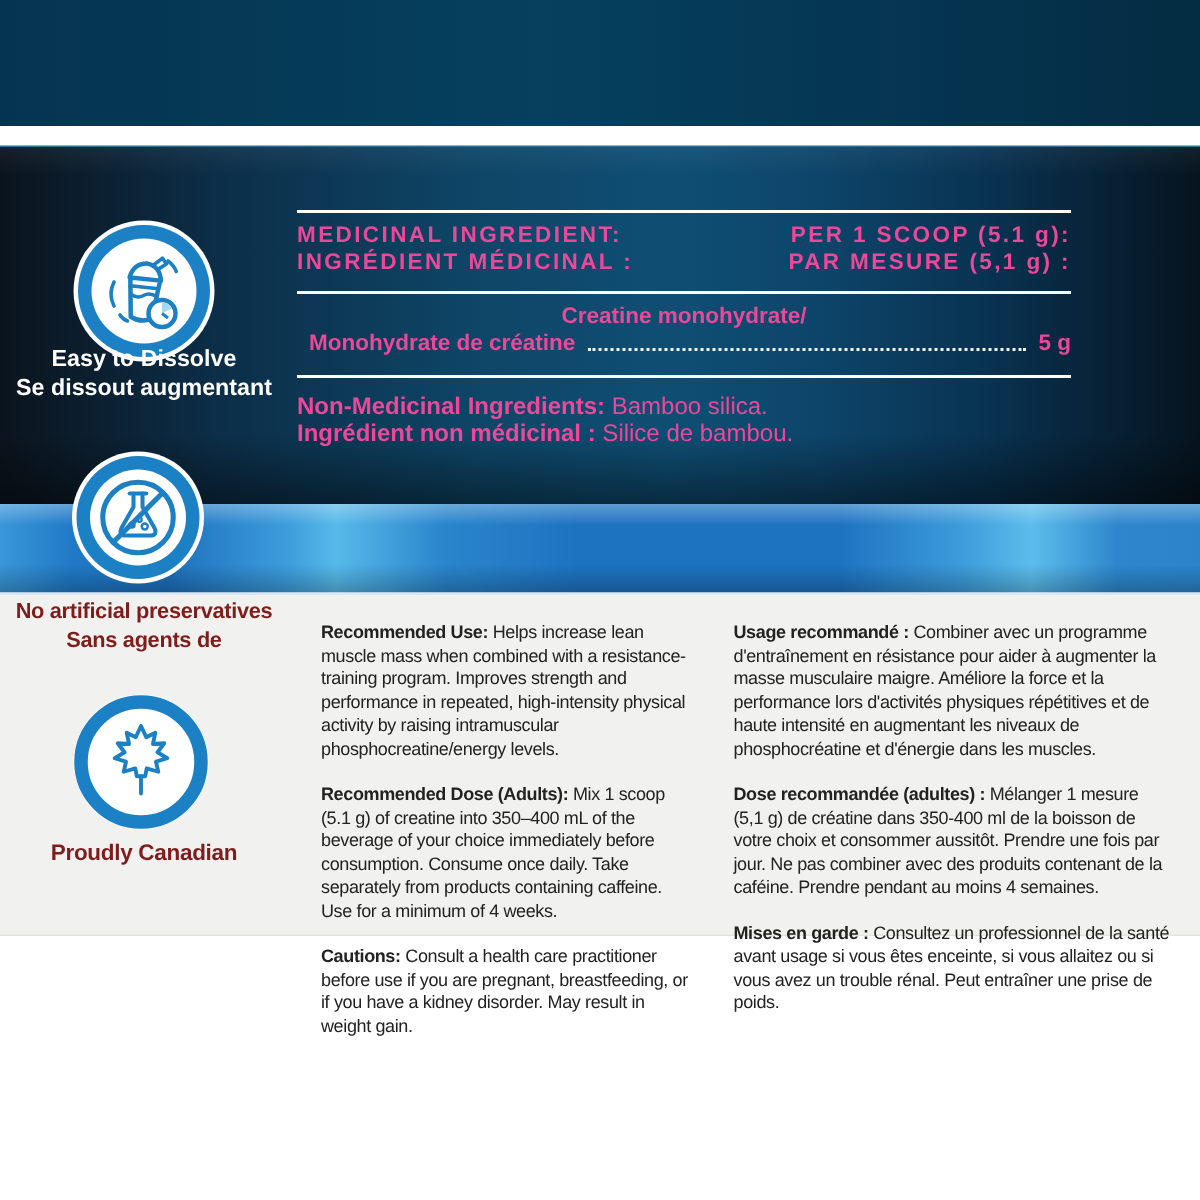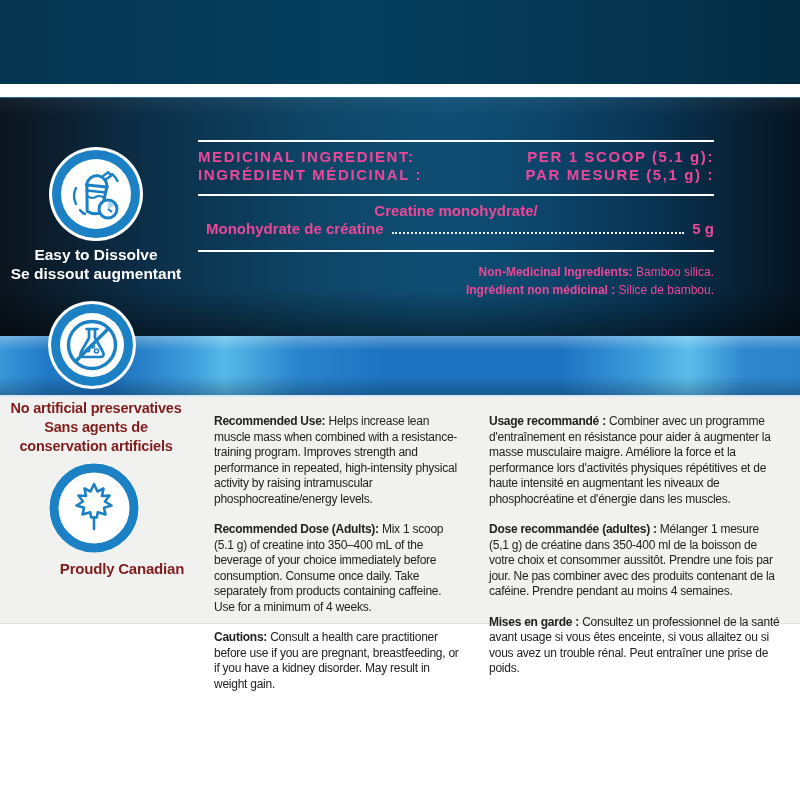--- a/index.html
+++ b/index.html
@@ -30,21 +30,21 @@
   .facts-header { display:flex; justify-content:space-between; margin-top:6px; }
   .facts-header div { font-weight:bold; font-size:15px; line-height:18px; letter-spacing:1.6px; }
   .facts-header .right { text-align:right; }
   .rule2 { margin-top:10px; }
   .ingredient { margin-top:6px; font-weight:bold; font-size:15px; line-height:18px;text-align:center; }
   .ing-row { display:flex; align-items:flex-end; }
   .ing-row .name { padding-left:8px; white-space:nowrap; }
   .leader { flex:1; border-bottom:2px dotted rgba(255,255,255,.95); margin:0 8px 4px 8px; }
   .amount { white-space:nowrap; }
   .rule3 { margin-top:12px; }
-  .nonmed { margin-top:11px; font-size:12px; line-height:18px;text-align:right; }
+  .nonmed { margin-top:11px; font-size:16px; line-height:18px; }
   .nonmed b { font-weight:bold; }
 
   
   .badge-icon { position:absolute; }
   .badge-label { position:absolute; left:0; width:192px; text-align:center; font-weight:bold; }
   .badge-label.on-dark { color:#ffffff; font-size:15.5px; line-height:18.5px; }
   .badge-label.on-light { color:#7f1d1d; font-size:14.5px; line-height:19px; letter-spacing:-0.2px; }
 
   
   .usage-col { position:absolute; top:399px; color:#222222; font-size:12px;
@@ -78,21 +78,21 @@
         <path d="M39.5 51 q4.5 2.8 8.5 0 t9 0" stroke-width="2.2"></path>
       </g>
       <circle cx="60" cy="63" r="9" fill="#ffffff" stroke="#1b80c4" stroke-width="3"></circle>
       <path d="M60 63 L60 55.5 A7.5 7.5 0 0 1 66.5 59.5 Z" fill="#a8d8f1"></path>
       <line x1="60" y1="63" x2="64" y2="66" stroke="#1b80c4" stroke-width="2"></line>
       <path d="M28 42 q-4 8 0 16" stroke="#1b80c4" stroke-width="2.4" fill="none" stroke-linecap="round"></path>
       <path d="M32 64 q2 3 5 4" stroke="#1b80c4" stroke-width="2.4" fill="none" stroke-linecap="round"></path>
       <path d="M64 28 q4 3 5.5 7" stroke="#1b80c4" stroke-width="2.4" fill="none" stroke-linecap="round"></path>
     </svg>
   </div>
-  <div class="badge-label on-dark" style="top:246px;">
+  <div class="badge-label on-dark" style="top:231px;">
     <div>Easy to Dissolve</div>
     <div>Se dissout augmentant</div>
   </div>
 
   <div class="badge-icon" style="left:47px; top:300px;">
     <svg width="90" height="90" viewBox="0 0 90 90">
       <circle cx="45" cy="45" r="44" fill="#ffffff"></circle>
       <circle cx="45" cy="45" r="41" fill="#1b80c4"></circle>
       <circle cx="45" cy="45" r="32" fill="#ffffff"></circle>
       <g stroke="#1b80c4" fill="none" stroke-linecap="round" stroke-linejoin="round">
@@ -102,37 +102,36 @@
         <circle cx="41" cy="50" r="1.7" stroke-width="1.6"></circle>
         <circle cx="46" cy="46.5" r="1.4" stroke-width="1.6"></circle>
         <circle cx="49.5" cy="51" r="2" stroke-width="1.6"></circle>
         <line x1="61.5" y1="28.5" x2="28.5" y2="61.5" stroke-width="3.4"></line>
       </g>
     </svg>
   </div>
   <div class="badge-label on-light" style="top:399px;">
     <div>No artificial preservatives</div>
     <div>Sans agents de</div>
-    <div>conservation artificiels</div>
   </div>
 
   <div class="badge-icon" style="left:48px; top:462px;">
     <svg width="92" height="92" viewBox="0 0 92 92">
       <circle cx="46" cy="46" r="45" fill="#ffffff"></circle>
       <circle cx="46" cy="46" r="40" fill="none" stroke="#1b80c4" stroke-width="9"></circle>
       <g stroke="#1b80c4" stroke-width="2.6" fill="none" stroke-linejoin="round" stroke-linecap="round">
         <path d="M46 22
                  L49.5 29.5 L55.5 26.5 L54 34 L61.5 33.5 L57 39.5 L63.5 43.5 L56 45.8
                  L57.5 52.5 L49.8 50.3 L48.8 55.5
                  L43.2 55.5 L42.2 50.3 L34.5 52.5 L36 45.8 L28.5 43.5 L35 39.5 L30.5 33.5 L38 34 L36.5 26.5 L42.5 29.5 Z"></path>
         <line x1="46" y1="55.5" x2="46" y2="67"></line>
       </g>
     </svg>
   </div>
-  <div class="badge-label on-light" style="top:559px; font-size:15px;padding-left:26px;">
+  <div class="badge-label on-light" style="top:559px; font-size:15px;">
     <div>Proudly Canadian</div>
   </div>
 
   <div class="facts">
     <div class="rule"></div>
     <div class="facts-header">
       <div class="left">
         <div>MEDICINAL INGREDIENT:</div>
         <div>INGRÉDIENT MÉDICINAL :</div>
       </div>

